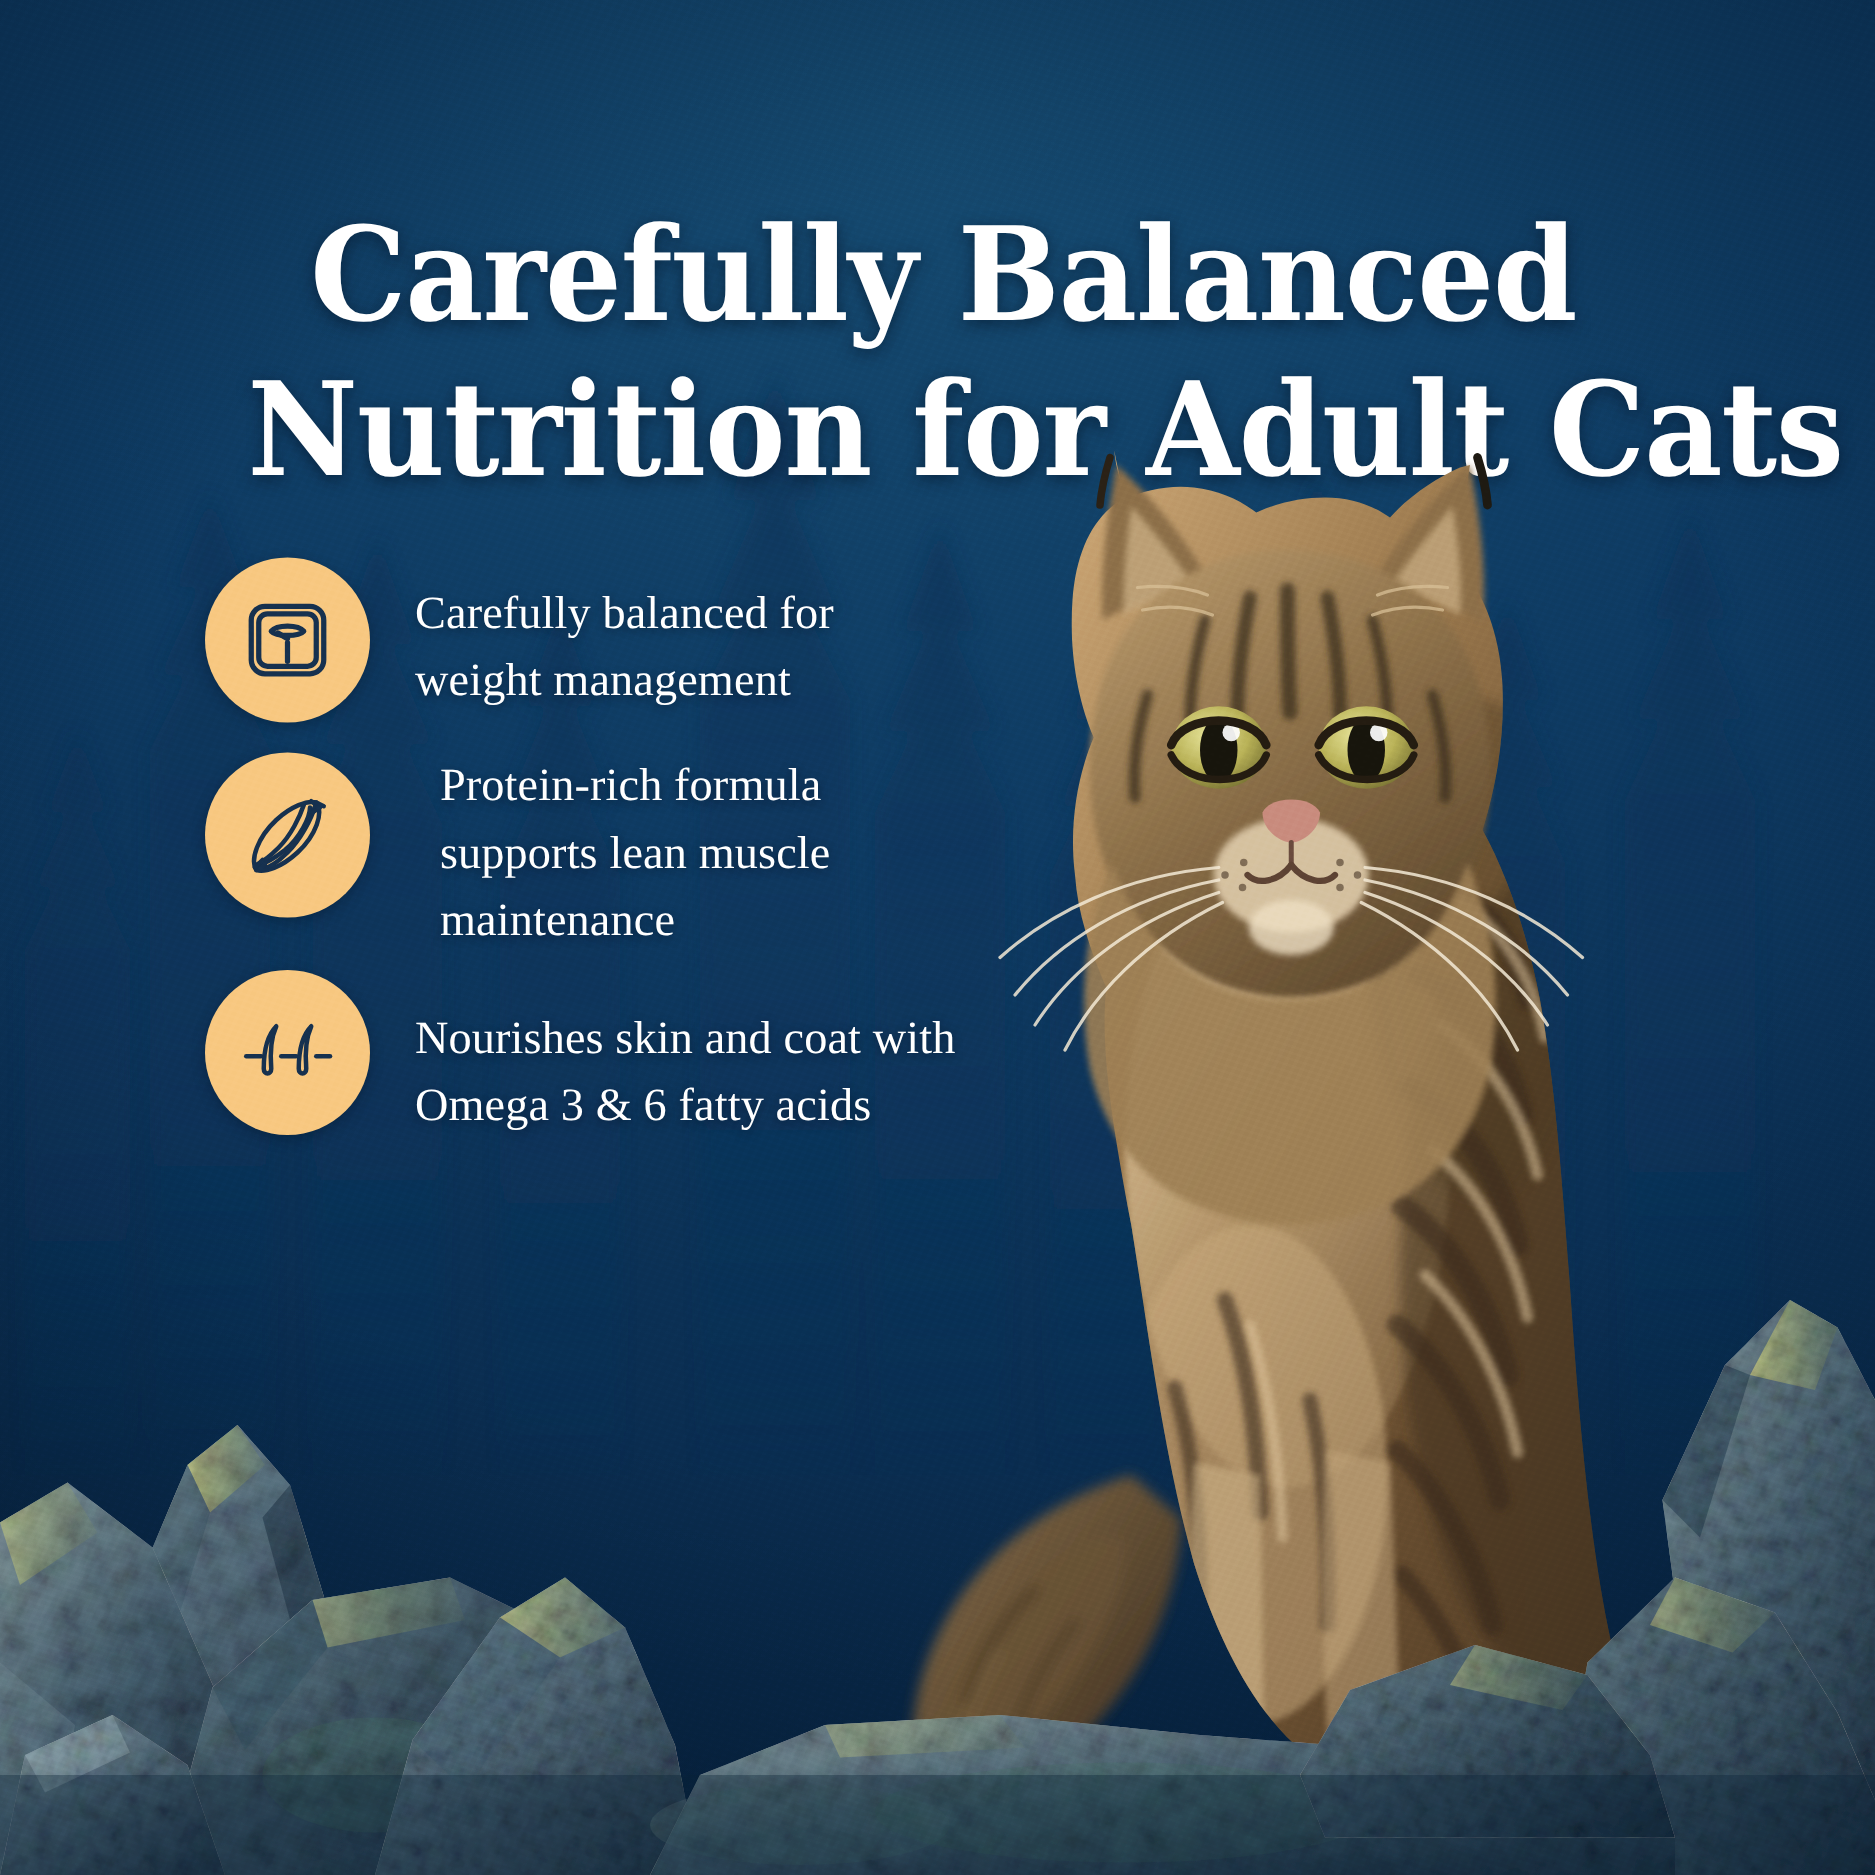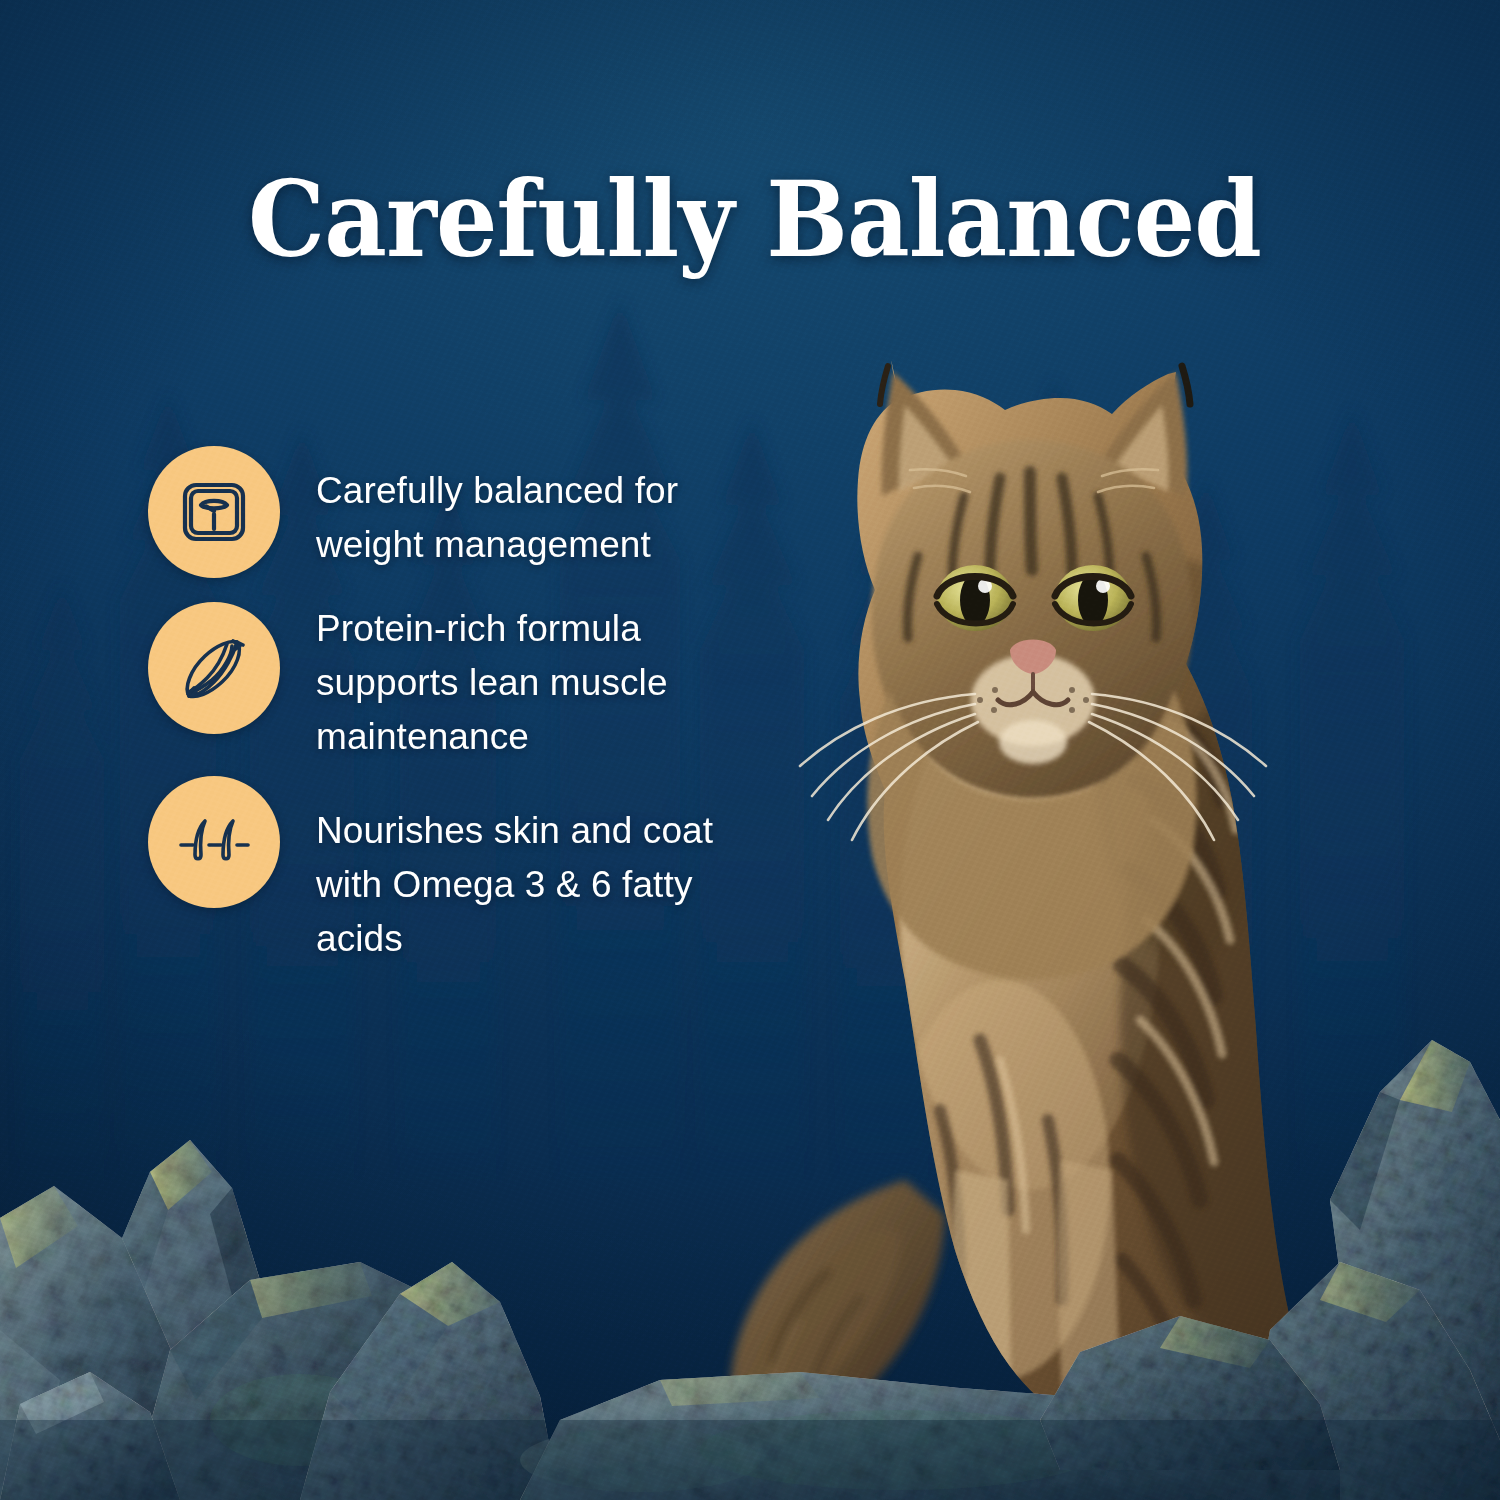--- a/index.html
+++ b/index.html
@@ -62,23 +62,24 @@
   .hl-stretch {
     display: inline-block;
     transform: scaleX(.93);
     transform-origin: center;
     white-space: nowrap;
   }
 
   
   .features {
     position: absolute;
-    left: 148px;
+    left: 164px;
     top: 446px;
     width: 640px;
+    font-family: Liberation Serif, serif;
   }
   .feature {
     display: flex;
     align-items: flex-start;
     margin-bottom: 42px;
   }
   .feature:last-child { margin-bottom: 0; }
   .icon-circle {
     flex: 0 0 auto;
     width: 132px;
@@ -101,21 +102,21 @@
     text-shadow: 0 2px 7px rgba(2,16,32,.5);
     padding-top: 8px;
     max-width: 440px;
   }
   .f1 .feature-text { padding-top: 18px; }
   .f2 .feature-text { padding-top: 0px; }
   .f3 .feature-text { padding-top: 0px; margin-top: 28px; }
 
   
   .feature.f1 { margin-bottom: 24px; }
-  .feature.f2 { margin-bottom: 12px; }
+  .feature.f2 { margin-bottom: 12px; gap: 20px; }
 
   
   .art {
     position: absolute;
     inset: 0;
     pointer-events: none;
   }
 </style>
 </head>
 <body>
@@ -146,20 +147,21 @@
       <path d="M1160 1180 L1160 690 L1186 630 L1166 630 L1196 560 L1178 560 L1206 480 L1234 560 L1216 560 L1246 630 L1226 630 L1252 690 L1252 1180 Z"></path>
       <path d="M1300 1180 L1300 640 L1330 575 L1308 575 L1342 495 L1322 495 L1352 410 L1382 495 L1362 495 L1396 575 L1374 575 L1404 640 L1404 1180 Z"></path>
       <path d="M20 1180 L20 760 L44 710 L28 710 L54 650 L38 650 L62 585 L86 650 L70 650 L96 710 L80 710 L104 760 L104 1180 Z"></path>
     </g>
   </svg>
 
   <div class="bg-vignette"></div>
 
   <h1 class="headline">
     <span class="l1"><span class="hl-stretch">Carefully Balanced</span></span>
+    <span class="l2"><span class="hl-stretch">Nutrition for Adult Cats</span></span>
   </h1>
 
   <div class="features">
 
     <div class="feature f1">
       <div class="icon-circle">
         <svg width="78" height="78" viewBox="0 0 78 78" fill="none" stroke="#16314f" stroke-width="4.2" stroke-linecap="round" stroke-linejoin="round">
           <rect x="10" y="12" width="58" height="54" rx="11"></rect>
           <rect x="16" y="18" width="46" height="42" rx="7"></rect>
           <path d="M26 32 C30.5 26.5 47.5 26.5 52 32 C48 36.5 30 36.5 26 32 Z"></path>

